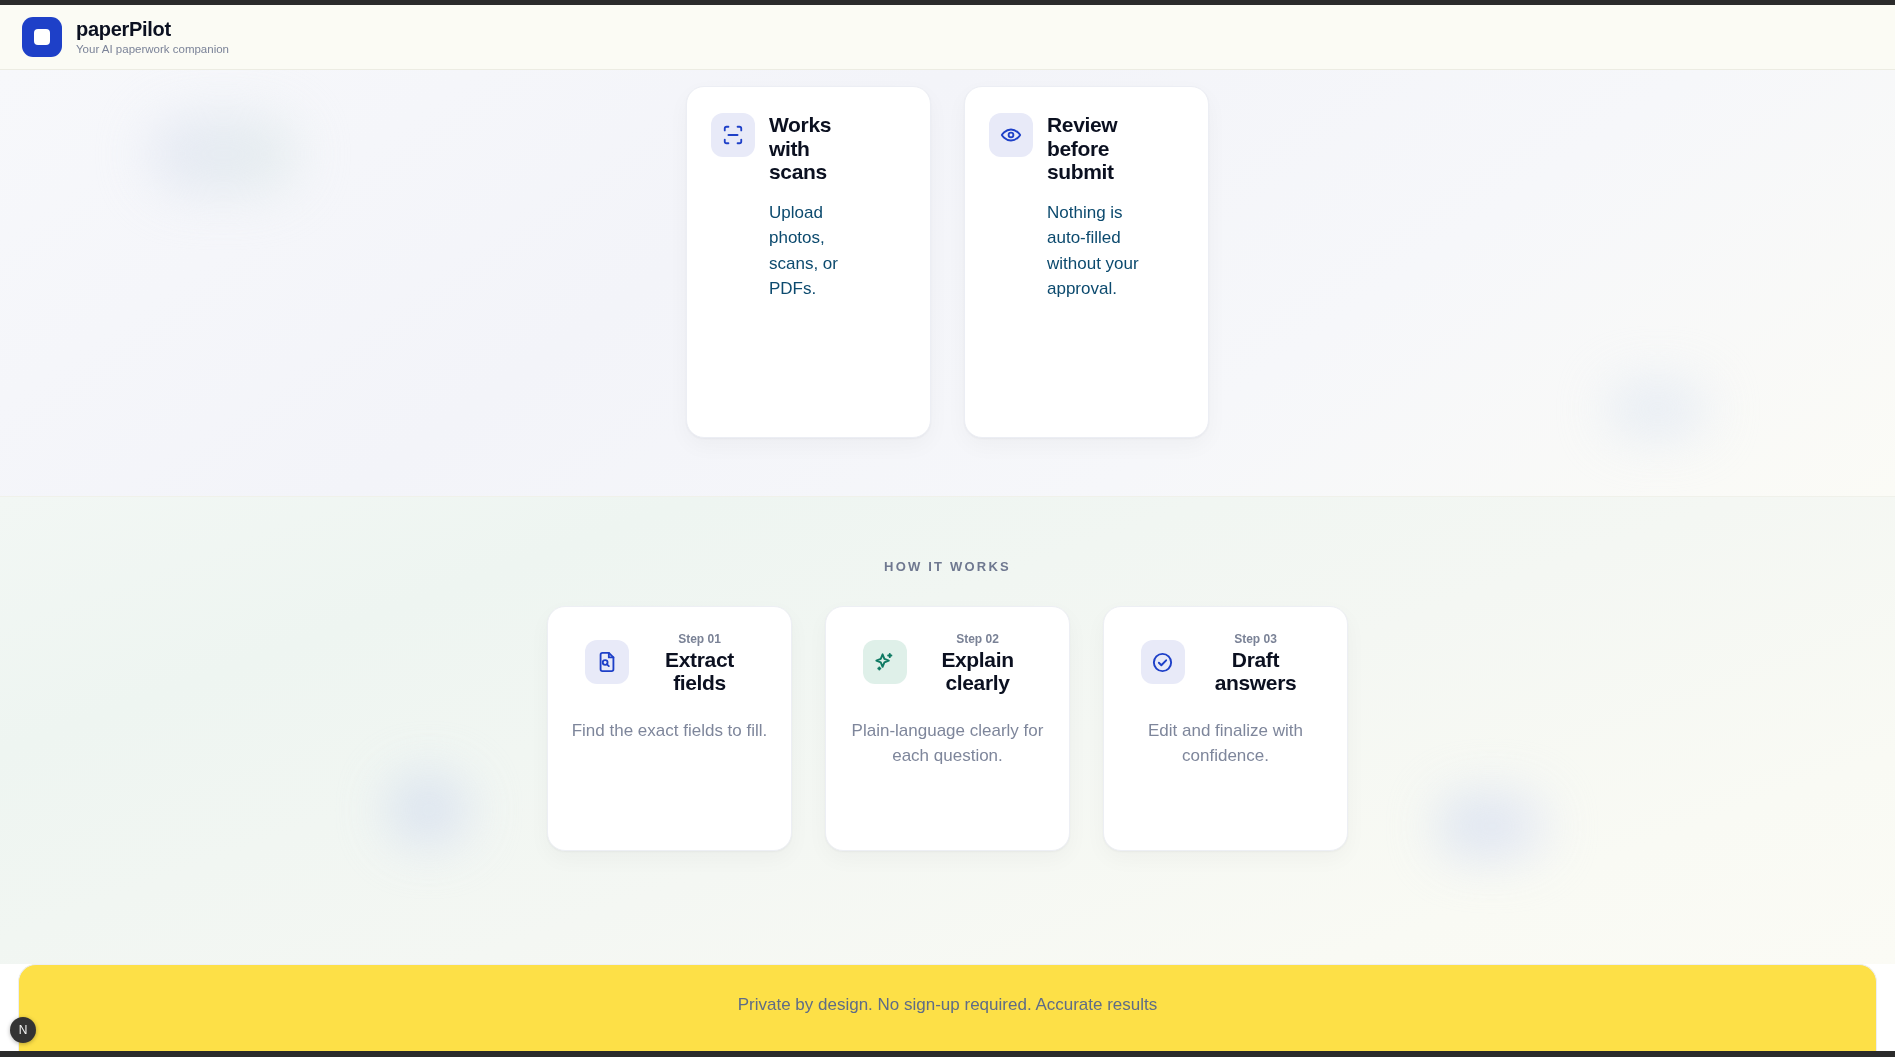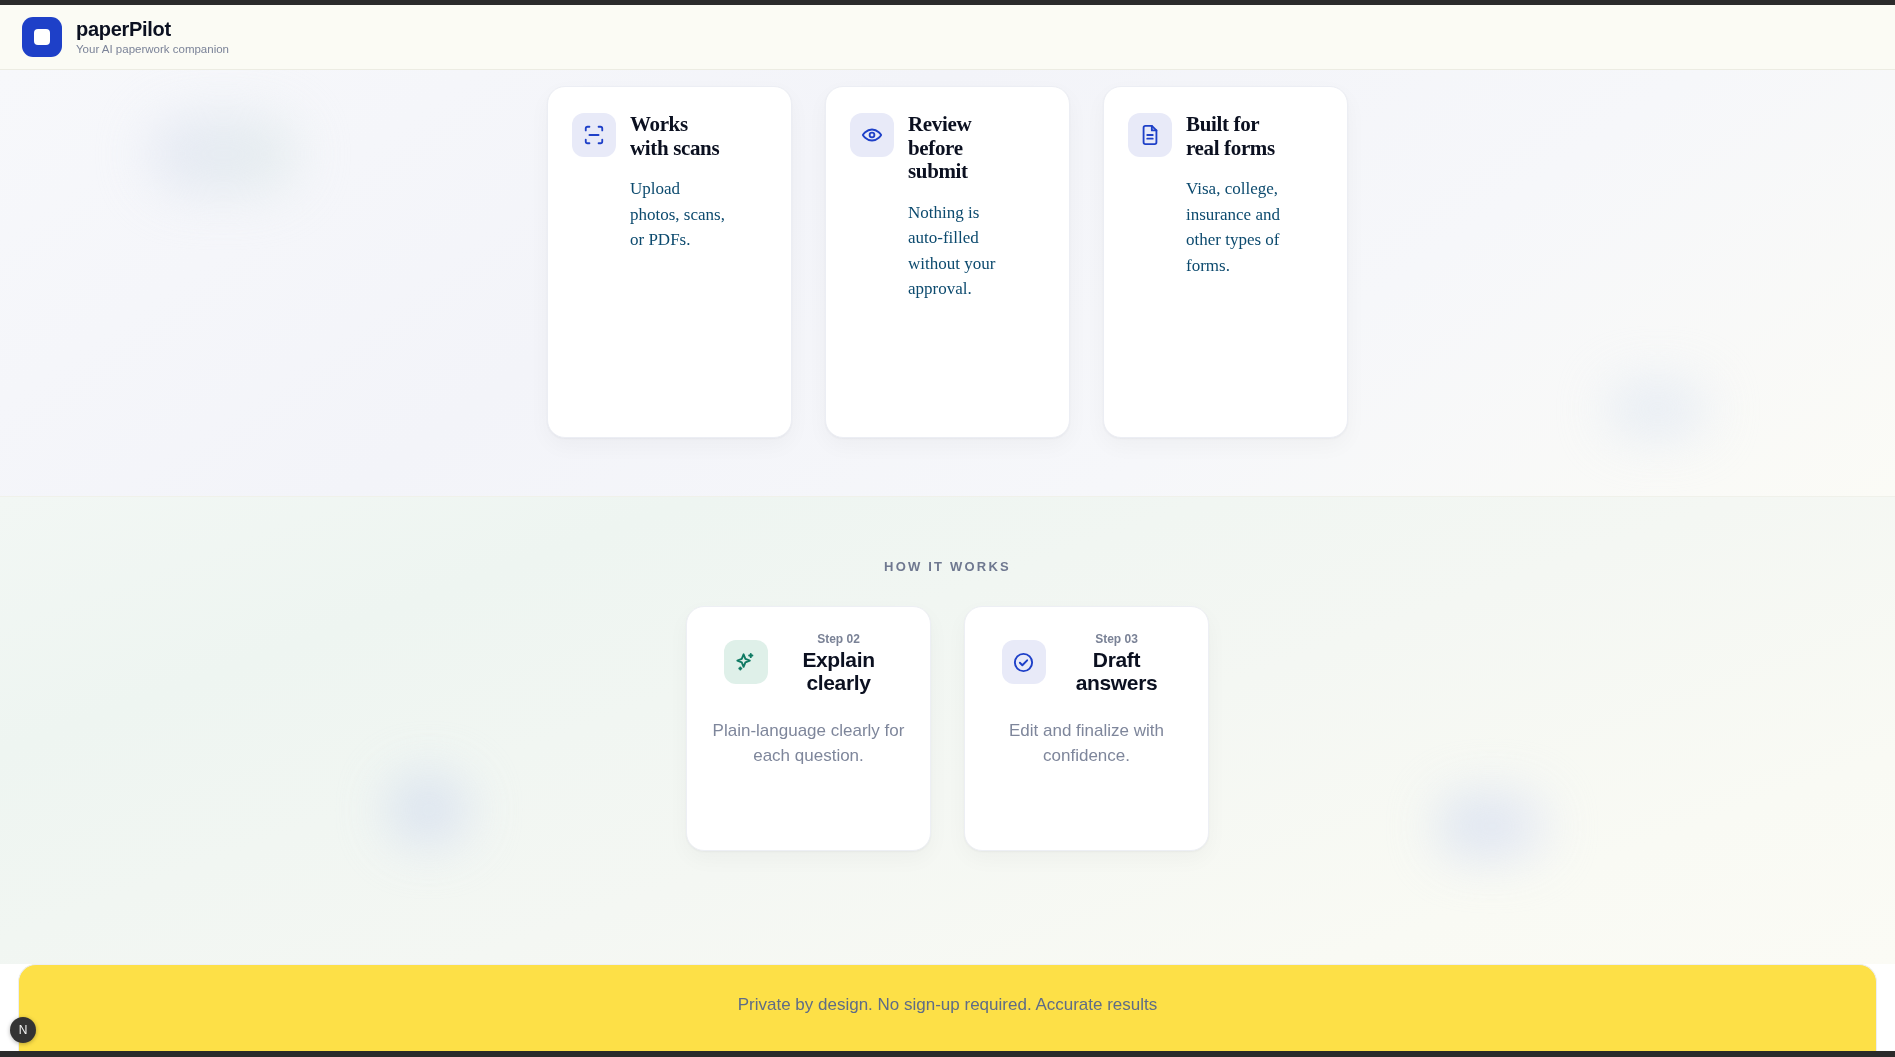--- a/index.html
+++ b/index.html
@@ -67,21 +67,20 @@
     margin-top: 1px;
   }
 
   
   .features-section {
     position: relative;
     flex: 0 0 auto;
     height: 426px;
     background: linear-gradient(145deg,#f7f8fb 0%,#f3f4f9 38%,#f6f7fa 68%,#fbfbf6 100%);
     overflow: hidden;
-    font-family: Liberation Serif, serif;
   }
   .blob {
     position: absolute;
     filter: blur(26px);
     opacity: 0.75;
     pointer-events: none;
   }
   .blob-a {
     left: 148px; top: 45px;
     width: 150px; height: 78px;
@@ -320,46 +319,49 @@
             <svg width="22" height="22" viewBox="0 0 24 24" fill="none" stroke="#1e40c8" stroke-width="2" stroke-linecap="round" stroke-linejoin="round">
               <path d="M2 12s3.5-6 10-6 10 6 10 6-3.5 6-10 6-10-6-10-6Z"></path>
               <circle cx="12" cy="12" r="2.6"></circle>
             </svg>
           </div>
           <div class="fc-title">Review before submit</div>
         </div>
         <div class="fc-desc">Nothing is auto-filled without your approval.</div>
       </div>
 
-      <div class="feature-card">
-        <div class="fc-head">
+
+    </div>
+  </div>
+
+  <div class="how-section">
+    <div class="blob blob-c"></div>
+    <div class="blob blob-d"></div>
+
+    <div class="how-label">HOW IT WORKS</div>
+
+    <div class="steps-row">
+
+      <div class="step-card">
+        <div class="sc-head">
           <div class="icon-tile">
             <svg width="22" height="22" viewBox="0 0 24 24" fill="none" stroke="#1e40c8" stroke-width="2" stroke-linecap="round" stroke-linejoin="round">
               <path d="M14 2H7a2 2 0 0 0-2 2v16a2 2 0 0 0 2 2h10a2 2 0 0 0 2-2V7l-5-5Z"></path>
               <path d="M14 2v5h5"></path>
-              <path d="M9 12h6"></path>
-              <path d="M9 16h6"></path>
+              <circle cx="10" cy="12.5" r="2.6"></circle>
+              <path d="M12 14.5l2 2"></path>
             </svg>
           </div>
-          <div class="fc-title">Built for real forms</div>
+          <div class="sc-headtext">
+            <div class="sc-step">Step 01</div>
+            <div class="sc-title">Extract fields</div>
+          </div>
         </div>
-        <div class="fc-desc">Visa, college, insurance and other types of forms.</div>
-      </div>
-
-    </div>
-  </div>
-
-  <div class="how-section">
-    <div class="blob blob-c"></div>
-    <div class="blob blob-d"></div>
-
-    <div class="how-label">HOW IT WORKS</div>
-
-    <div class="steps-row">
-
+        <div class="sc-desc">Find the exact fields to fill.</div>
+      </div>
 
       <div class="step-card">
         <div class="sc-head">
           <div class="icon-tile green">
             <svg width="23" height="23" viewBox="0 0 24 24" fill="none" stroke="#0f7a63" stroke-width="2" stroke-linecap="round" stroke-linejoin="round">
               <path d="M10 3.5l1.9 4.6L16.5 10l-4.6 1.9L10 16.5 8.1 11.9 3.5 10l4.6-1.9L10 3.5Z"></path>
               <path d="M17.5 3v3.4M19.2 4.7h-3.4"></path>
               <path d="M6.6 17.1v2.2M7.7 18.2H5.5"></path>
             </svg>
           </div>

